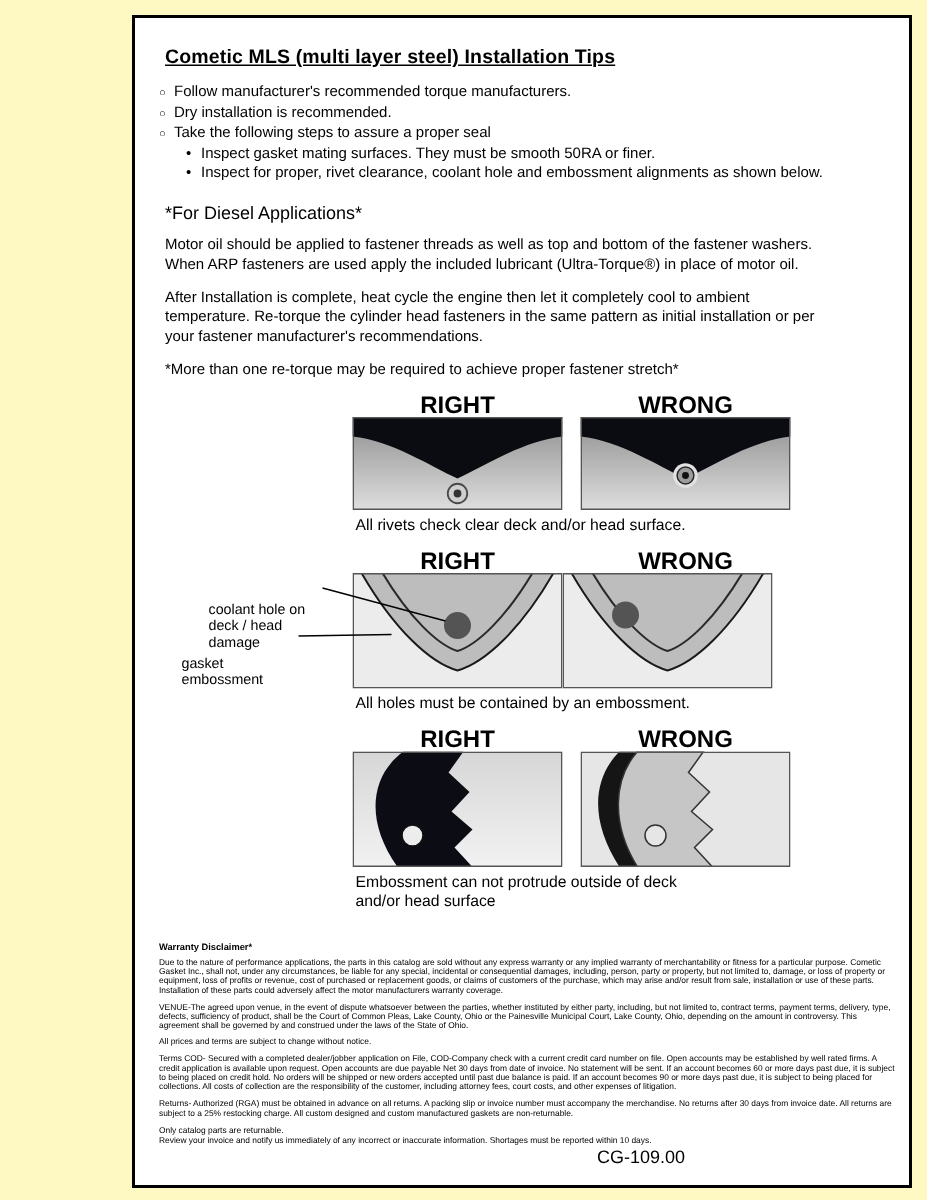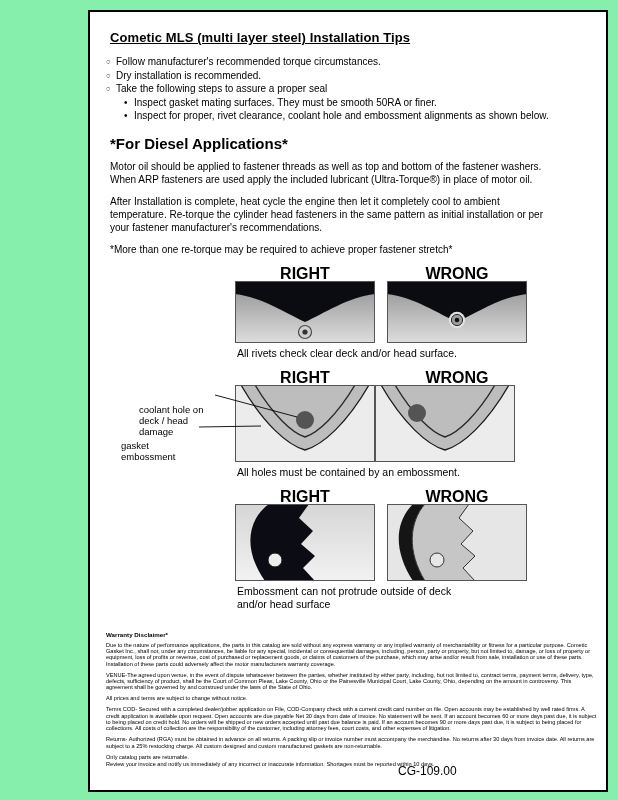--- a/index.html
+++ b/index.html
@@ -3,34 +3,34 @@
 <meta charset="utf-8">
 <style>
   * { margin:0; padding:0; box-sizing:border-box; }
   html,body { background:#fff; }
   body {
     width:618px; height:800px;
     font-family:"Liberation Sans", sans-serif;
     color:#000;
     position:relative;
   }
-  .page { position:relative; width:618px; height:800px; background:#86efac; overflow:hidden; }
+  .page { position:relative; width:618px; height:800px; background:#fef9c3; overflow:hidden; }
   .frame {
     position:absolute; left:88px; top:10px; width:520px; height:782px;
     border:2px solid #000; padding:12px 12px 0 14px; overflow:hidden; background:#fff;
   }
   .doc-title {
     font-size:13px; font-weight:bold; text-decoration:underline;
     margin:6px 0 10px 6px; letter-spacing:0.1px;
   }
   .bullet { display:flex; font-size:10px; line-height:13.5px; margin-left:2px; }
   .bullet .marker { width:10px; font-size:7.5px; line-height:13.5px; text-align:left; }
   .sub-bullet { margin-left:20px; }
   .sub-bullet .marker { font-size:10px; }
-  .diesel-heading { font-size:15px; font-weight:bold; margin:12px 0 8px 6px; }
+  .diesel-heading { font-size:12px; font-weight:normal; margin:12px 0 8px 6px; }
   .para { font-size:10px; line-height:13px; margin:0 0 9px 6px; width:446px; }
   .note { font-size:10px; line-height:13px; margin:2px 0 10px 6px; }
 
   .diagrams { margin-left:131px; width:296px; }
   .dg-row { margin-bottom:4px; }
   .dg-labels { display:flex; }
   .dg-labels .dg-label { width:140px; text-align:center; font-size:16px; font-weight:bold; line-height:15px; }
   .dg-labels .dg-label:first-child { margin-right:12px; }
   .dg-boxes { display:flex; position:relative; }
   .dg-boxes .box { width:140px; display:block; }
@@ -54,21 +54,21 @@
 </head>
 <body>
 
 <div class="page">
   <div class="frame">
 
     <div class="doc-title">Cometic MLS (multi layer steel) Installation Tips</div>
 
     <div class="bullet">
       <span class="marker">○</span>
-      <span>Follow manufacturer's recommended torque circumstances.</span>
+      <span>Follow manufacturer's recommended torque manufacturers.</span>
     </div>
     <div class="bullet">
       <span class="marker">○</span>
       <span>Dry installation is recommended.</span>
     </div>
     <div class="bullet">
       <span class="marker">○</span>
       <span>Take the following steps to assure a proper seal</span>
     </div>
     <div class="bullet sub-bullet">

